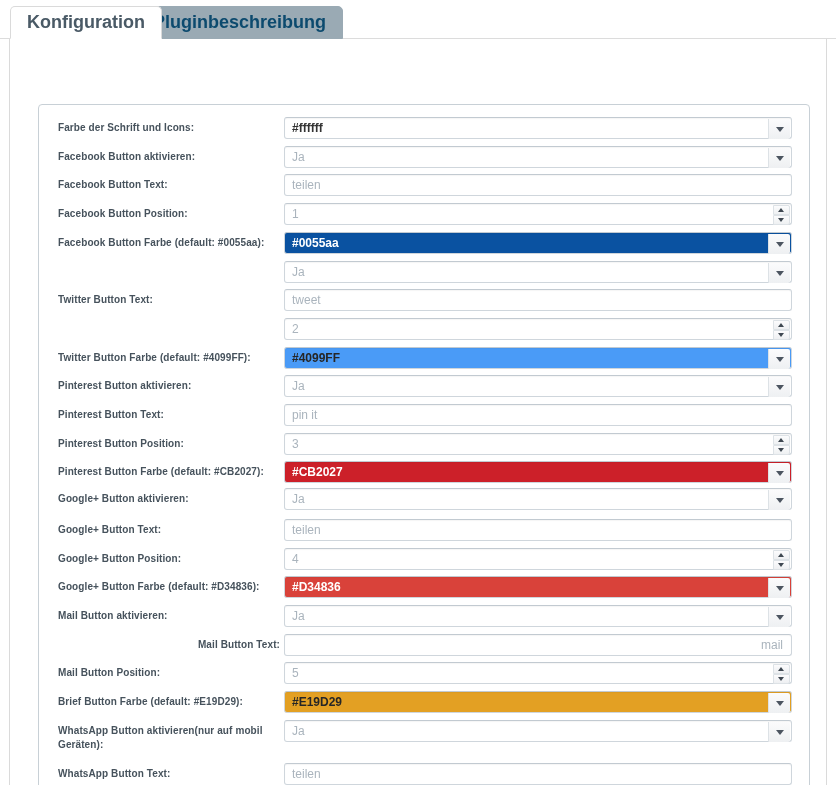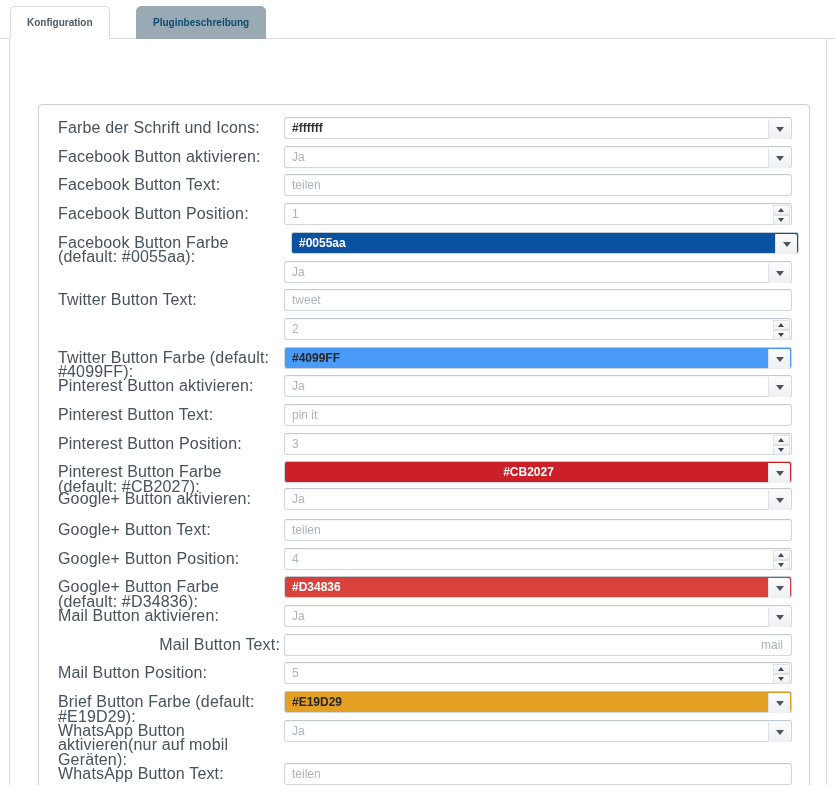--- a/index.html
+++ b/index.html
@@ -31,21 +31,21 @@
     width: 836px;
     height: 1px;
     background: #dcdcdc;
   }
   .tab {
     position: absolute;
     top: 6px;
     height: 33px;
     box-sizing: border-box;
     border-radius: 5px 5px 0 0;
-    font-size: 10px;
+    font-size: 18px;
     line-height: 31px;
     text-align: center;
     white-space: nowrap;
     cursor: pointer;
     padding: 0 16px;
   }
   .tab-active {
     left: 10px;
     background: #ffffff;
     border: 1px solid #dadada;
@@ -102,23 +102,23 @@
     position: relative;
     height: 28.7px;
     width: 772px;
   }
 
   .label {
     position: absolute;
     left: 19px;
     top: 4px;
     width: 222px;
-    font-size: 16px;
+    font-size: 10px;
     line-height: 14.5px;
-    font-weight: 400;
+    font-weight: 700;
     color: #46525c;
     letter-spacing: 0.01em;
   }
 
   .control {
     position: absolute;
     left: 245px;
     top: 0;
     width: 508px;
     height: 22px;
@@ -264,21 +264,21 @@
               <span class="sp-wrap">
                 <span class="sp-btn sp-up"></span>
                 <span class="sp-btn sp-dn"></span>
               </span>
             </div>
           </div>
         </div>
         <div class="row" style="position: absolute; top: 114.8px; height: 28.7px;">
           <div class="label">Facebook Button Farbe (default: #0055aa):</div>
           <div class="control">
-            <div class="field colorswatch" style="background: rgb(10, 82, 161); margin-left: 7px;">
+            <div class="field colorswatch" style="background: rgb(10, 82, 161);">
               <span class="val">#0055aa</span>
               <span class="dd-btn"></span>
             </div>
           </div>
         </div>
         <div class="row" style="position: absolute; top: 143.5px; height: 28.7px;">
           <div class="control">
             <div class="field">
               <span class="val">Ja</span>
               <span class="dd-btn"></span>
@@ -338,21 +338,21 @@
               <span class="sp-wrap">
                 <span class="sp-btn sp-up"></span>
                 <span class="sp-btn sp-dn"></span>
               </span>
             </div>
           </div>
         </div>
         <div class="row" style="position: absolute; top: 344.4px; height: 28.7px;">
           <div class="label">Pinterest Button Farbe (default: #CB2027):</div>
           <div class="control">
-            <div class="field colorswatch" style="background: rgb(204, 32, 41); text-align: center;">
+            <div class="field colorswatch" style="background: rgb(204, 32, 41);">
               <span class="val">#CB2027</span>
               <span class="dd-btn"></span>
             </div>
           </div>
         </div>
         <div class="row" style="position: absolute; top: 371px; height: 28.7px;">
           <div class="label">Google+ Button aktivieren:</div>
           <div class="control">
             <div class="field">
               <span class="val">Ja</span>

